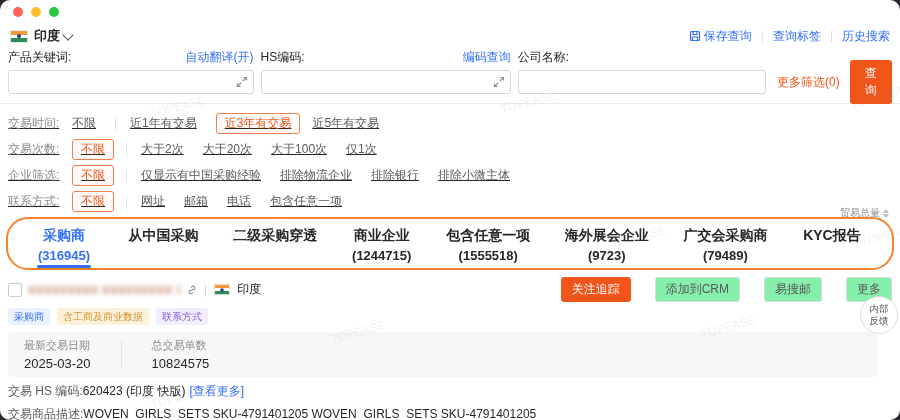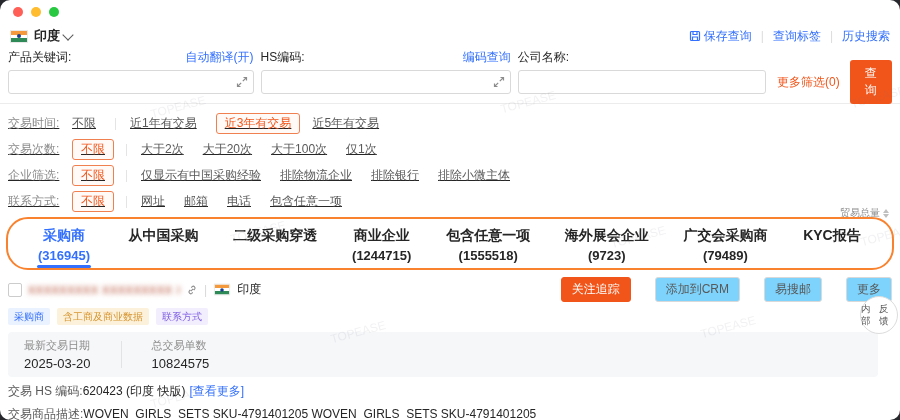--- a/index.html
+++ b/index.html
@@ -55,39 +55,39 @@
   
   .card{padding:7px 8px 0 8px;}
   .card-head{display:flex;align-items:center;gap:6px;}
   .checkbox{width:12px;height:12px;border:1px solid #cccccc;border-radius:2px;background:#fff;flex:none;cursor:pointer;}
   .cname{font-size:11px;font-weight:bold;letter-spacing:.5px;filter:blur(2.6px);white-space:nowrap;overflow:hidden;}
   .cname1{color:#c77a66;width:152px;}
   .link-ic{width:12px;height:12px;color:#8c8c8c;flex:none;cursor:pointer;}
   .vbar{color:#d9d9d9;}
   .flag-sm{transform:scale(.9);}
   .head-actions{margin-left:auto;display:flex;gap:24px;}
-  .btn{font-size:12px;padding:3px 10px;border-radius:3px;border:1px solid #d9d9d9;background:#7dd3fc;color:#595959;cursor:pointer;white-space:nowrap;}
+  .btn{font-size:12px;padding:3px 10px;border-radius:3px;border:1px solid #d9d9d9;background:#86efac;color:#595959;cursor:pointer;white-space:nowrap;}
   .btn-primary{background:#f2551a;border-color:#f2551a;color:#fff;}
   .tagrow{display:flex;gap:7px;margin-top:6px;}
   .tag{font-size:10px;padding:1.5px 6px;border-radius:2px;}
   .tag-blue{color:#3370ff;background:#eaf1ff;}
   .tag-orange{color:#d6942f;background:#fcf2dc;}
   .tag-purple{color:#7d5ce0;background:#f2eefe;}
   .statbox{margin:7px 14px 0 0;background:#f6f7f9;border-radius:4px;padding:6px 16px;display:flex;align-items:center;}
   .stat .slabel{font-size:11px;color:#8c8c8c;}
   .stat .sval{font-size:13px;color:#262626;margin-top:3px;}
   .sdiv{width:1px;height:27px;background:#e2e3e7;margin:0 30px;}
   .inforow{display:flex;margin-top:6px;font-size:12px;align-items:flex-start;}
   .ilabel{color:#595959;white-space:nowrap;flex:none;}
   .ival{color:#262626;}
   .viewmore{color:#3370ff;margin-left:4px;cursor:pointer;white-space:nowrap;}
   .descval{max-width:560px;line-height:1.45;}
   
   .feedback{position:absolute;right:2px;top:296px;width:36px;height:36px;border-radius:50%;background:#fff;border:1px solid #dcdcdc;
-    display:flex;flex-direction:row;align-items:center;justify-content:center;font-size:9.5px;color:#595959;line-height:1.25;z-index:6;cursor:pointer;}
+    display:flex;flex-direction:column;align-items:center;justify-content:center;font-size:9.5px;color:#595959;line-height:1.25;z-index:6;cursor:pointer;}
   
   .wm{position:absolute;color:rgba(120,120,135,.10);font-size:12px;transform:rotate(-15deg);pointer-events:none;z-index:3;}
   svg{display:block;}
 </style>
 </head>
 <body>
 
 <div class="window">
 
   <span class="wm" style="left:150px;top:100px">TOPEASE</span>

